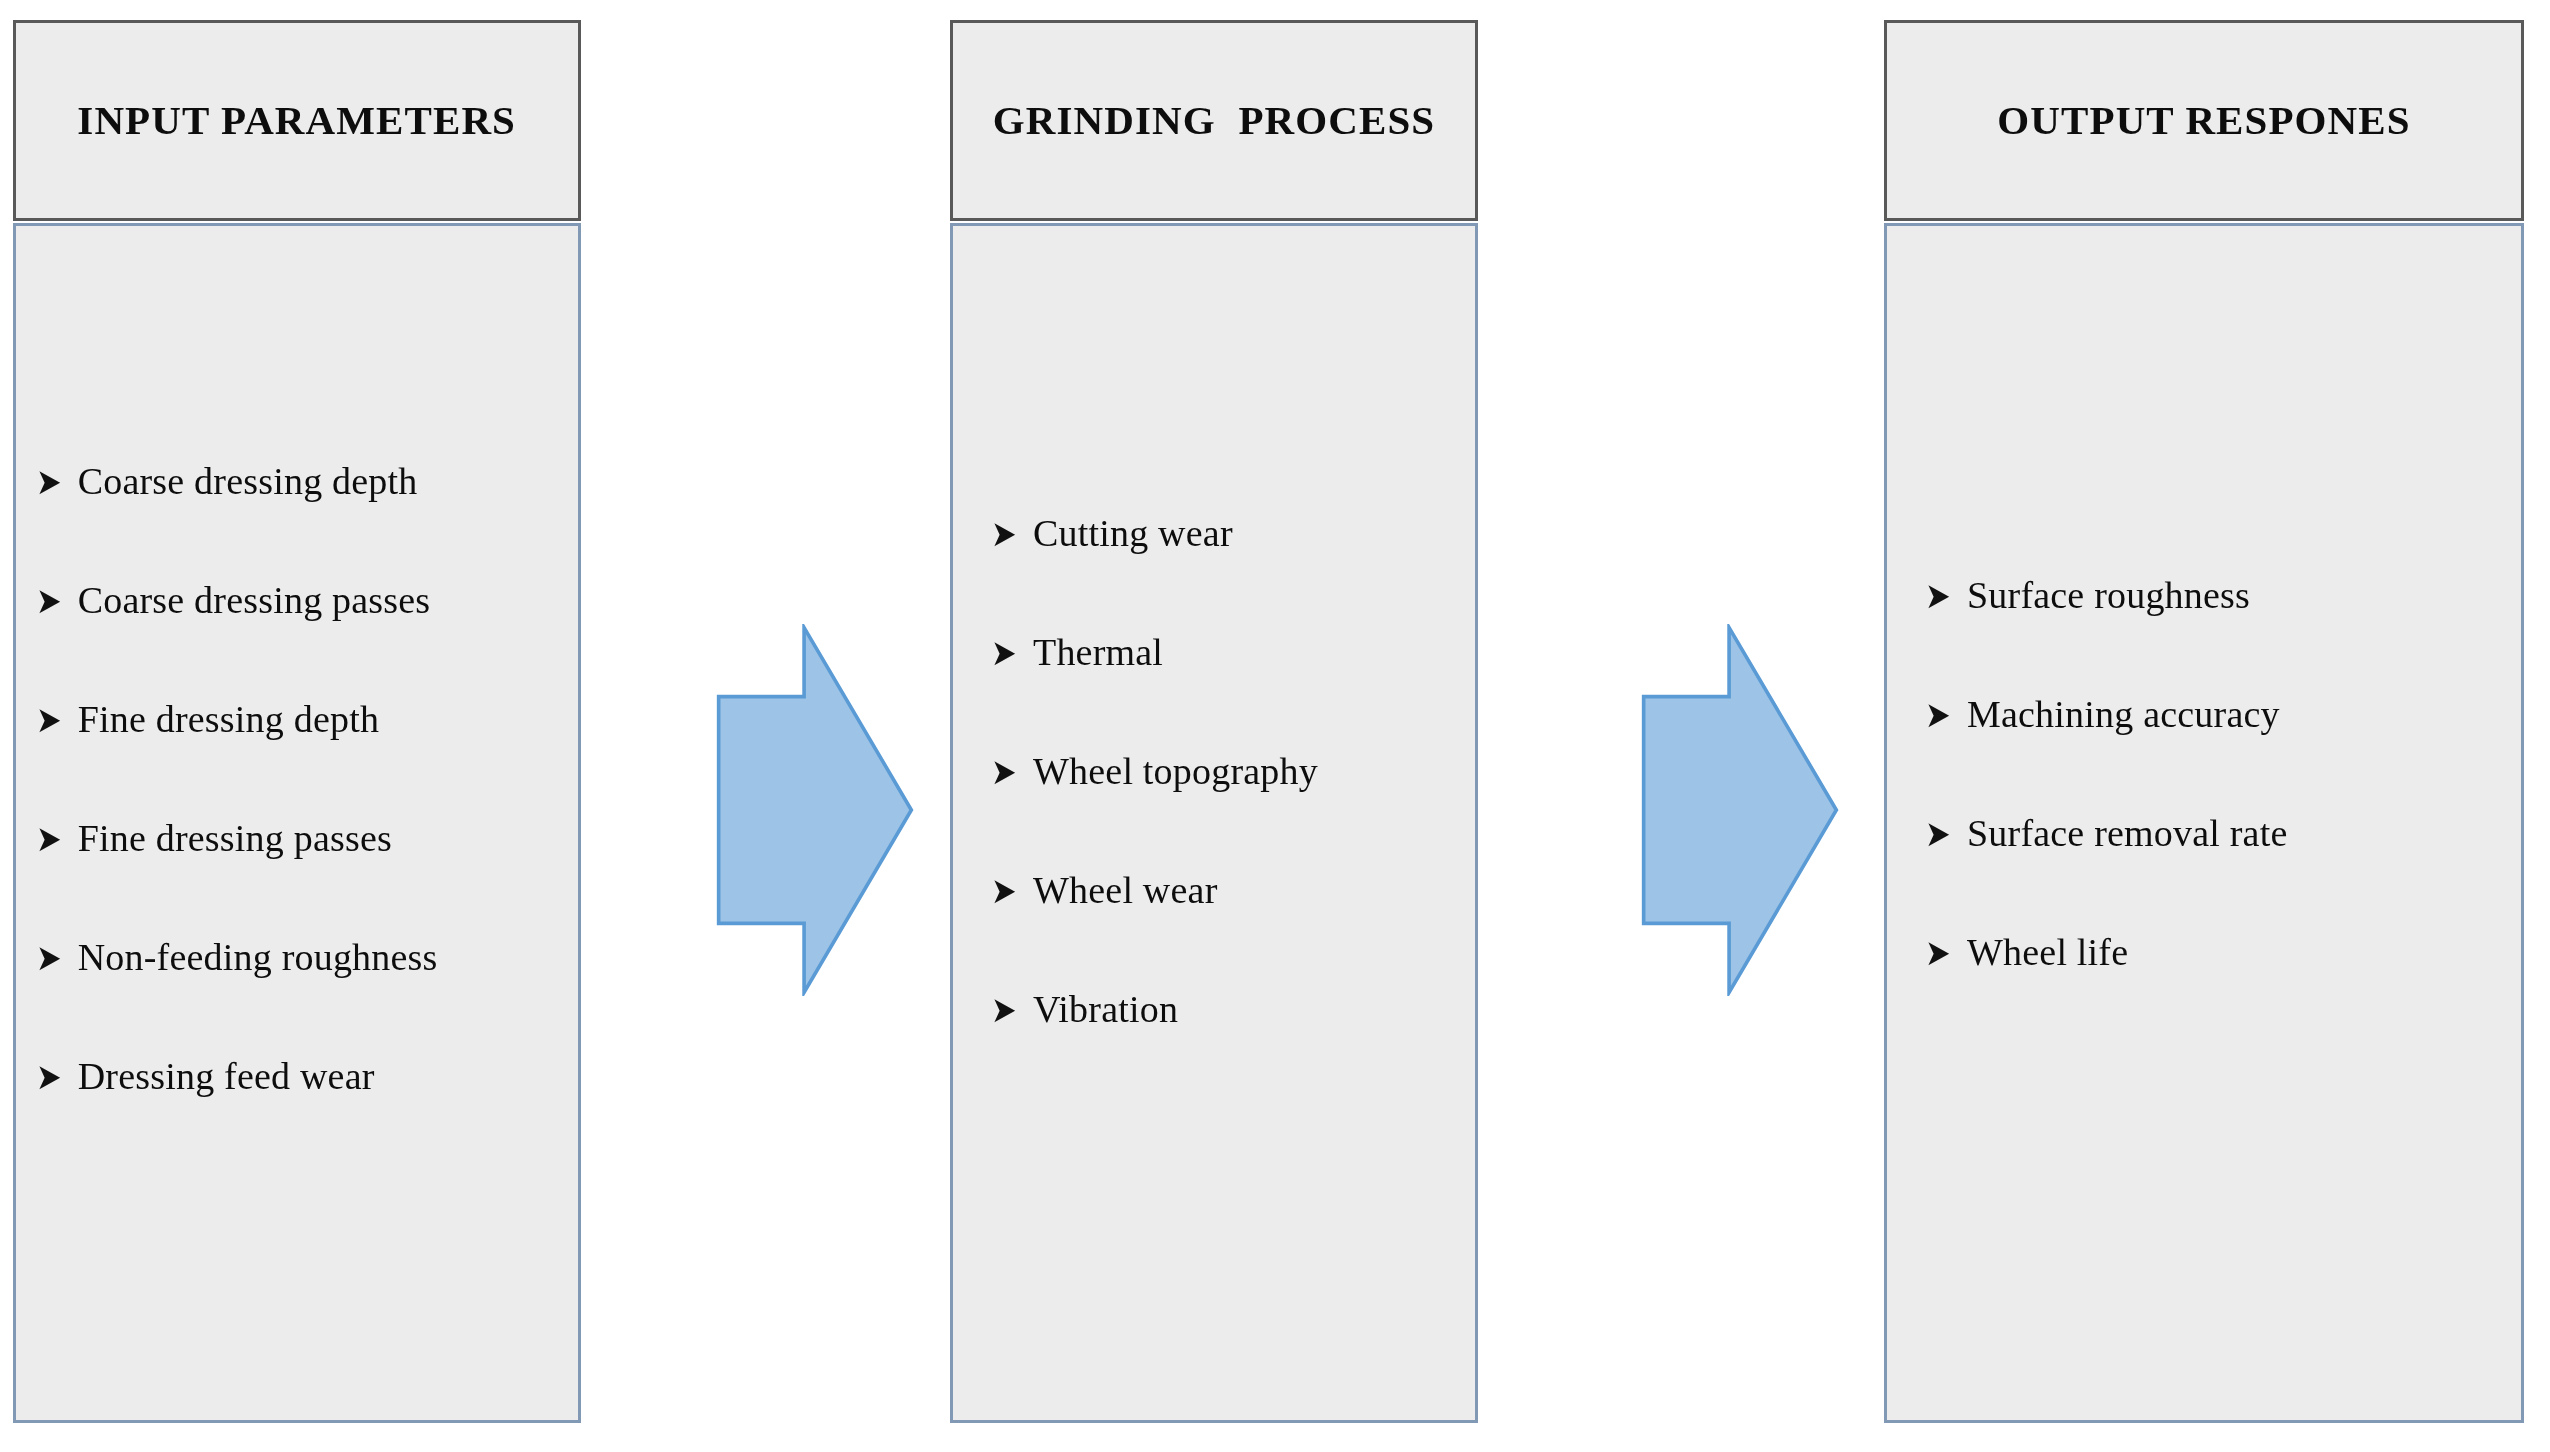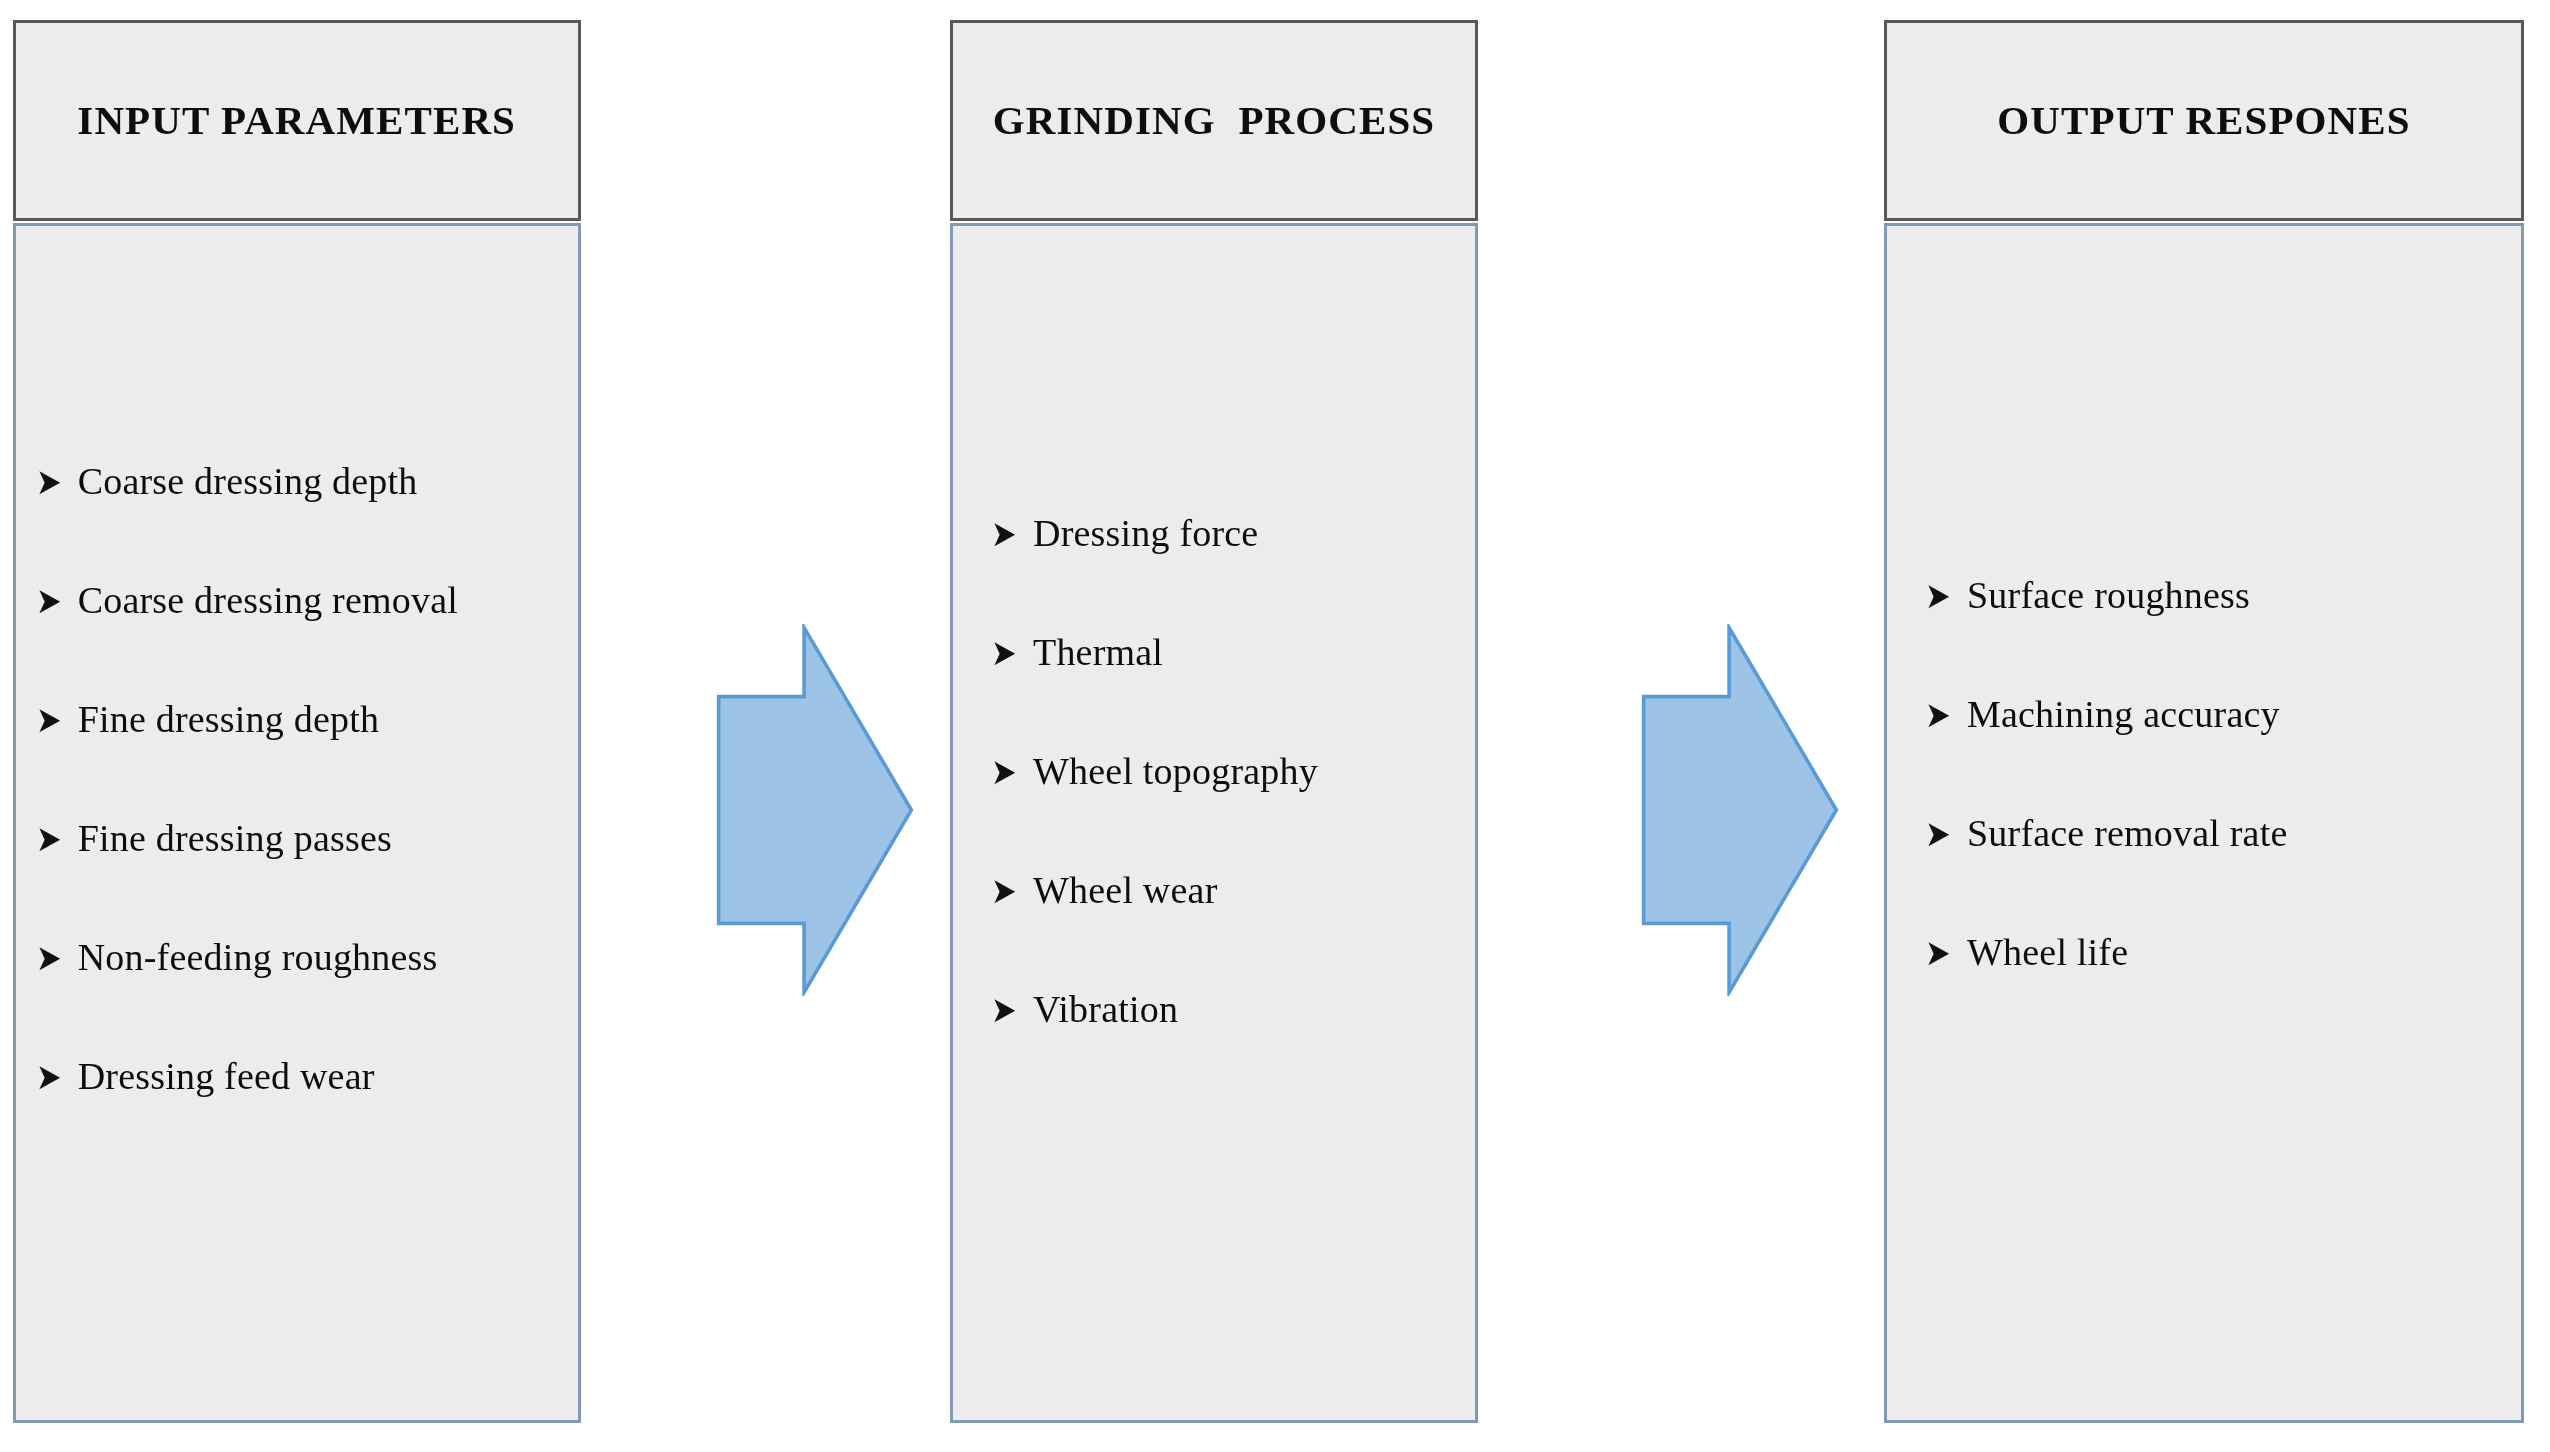--- a/index.html
+++ b/index.html
@@ -122,21 +122,21 @@
       <span class="box-header-text">INPUT PARAMETERS</span>
     </div>
     <div class="box-body">
       <ul class="item-list">
         <li class="list-item">
           <span class="bullet-icon">➤</span>
           <span class="item-label">Coarse dressing depth</span>
         </li>
         <li class="list-item">
           <span class="bullet-icon">➤</span>
-          <span class="item-label">Coarse dressing removal</span>
+          <span class="item-label">Coarse dressing passes</span>
         </li>
         <li class="list-item">
           <span class="bullet-icon">➤</span>
           <span class="item-label">Fine dressing depth</span>
         </li>
         <li class="list-item">
           <span class="bullet-icon">➤</span>
           <span class="item-label">Fine dressing passes</span>
         </li>
         <li class="list-item">
@@ -158,21 +158,21 @@
   </div>
 
   <div class="column col-2">
     <div class="box-header">
       <span class="box-header-text">GRINDING  PROCESS</span>
     </div>
     <div class="box-body">
       <ul class="item-list">
         <li class="list-item">
           <span class="bullet-icon">➤</span>
-          <span class="item-label">Dressing force</span>
+          <span class="item-label">Cutting wear</span>
         </li>
         <li class="list-item">
           <span class="bullet-icon">➤</span>
           <span class="item-label">Thermal</span>
         </li>
         <li class="list-item">
           <span class="bullet-icon">➤</span>
           <span class="item-label">Wheel topography</span>
         </li>
         <li class="list-item">

